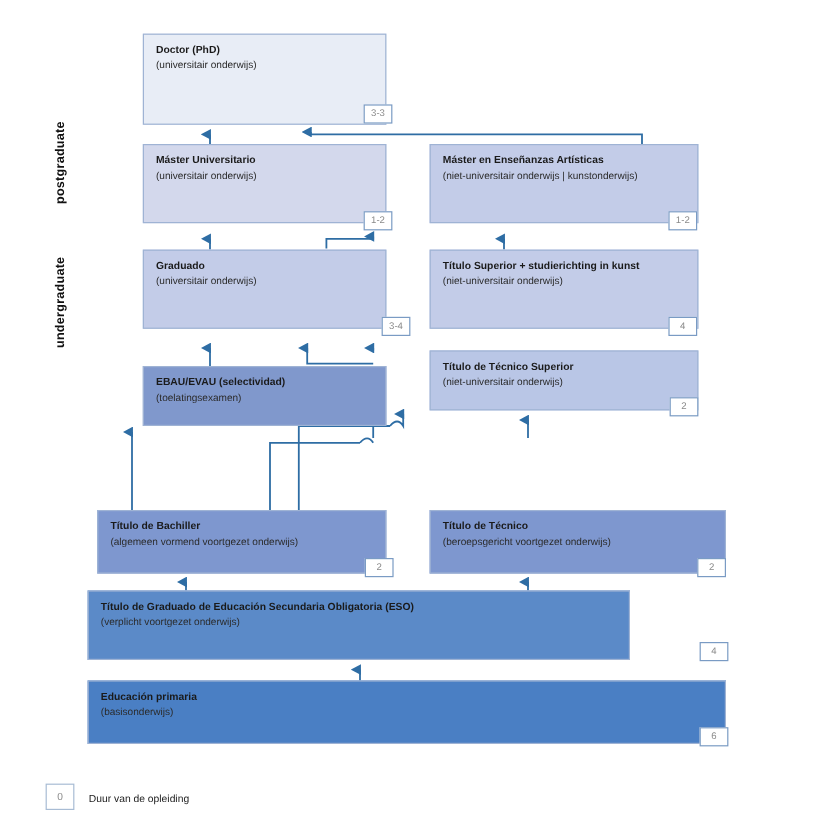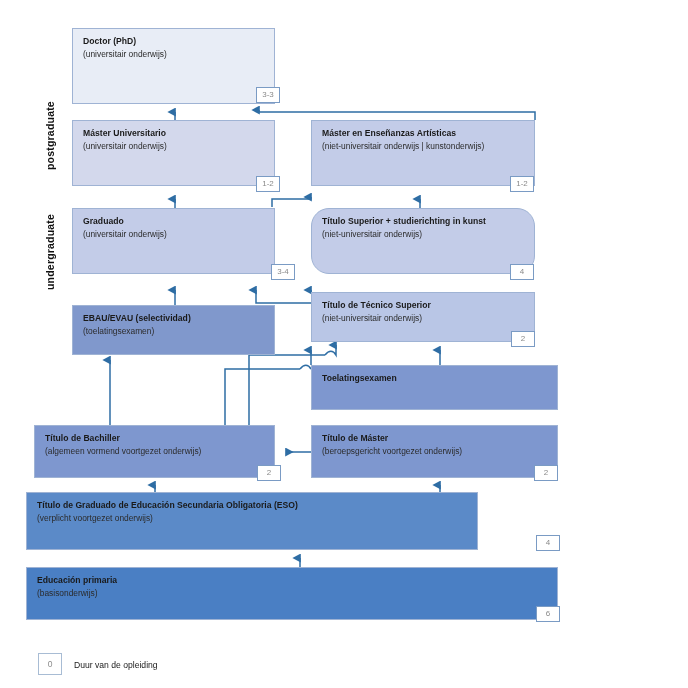--- a/index.html
+++ b/index.html
@@ -24,20 +24,21 @@
     top: 0;
     width: 688px;
     height: 688px;
     pointer-events: none;
   }
   .node {
     position: absolute;
     box-sizing: border-box;
     border: 1px solid #9fb3d4;
     overflow: visible;
+    margin-left: 47px;
   }
   .node .title {
     position: absolute;
     left: 10px;
     top: 7px;
     font-size: 8.6px;
     font-weight: bold;
     color: #1a1a1a;
     white-space: nowrap;
     letter-spacing: 0.02px;
@@ -166,49 +167,46 @@
     <span class="sub">(niet-universitair onderwijs | kunstonderwijs)</span>
     <span class="badge" style="left:198px; top:55px;">1-2</span>
   </div>
 
   <div class="node" style="left:72px; top:208px; width:203px; height:66px; background:#c3cce8;">
     <span class="title">Graduado</span>
     <span class="sub">(universitair onderwijs)</span>
     <span class="badge" style="left:198px; top:55px;">3-4</span>
   </div>
 
-  <div class="node" style="left:311px; top:208px; width:224px; height:66px; background:#c3cce8;border-radius:18px;">
+  <div class="node" style="left:311px; top:208px; width:224px; height:66px; background:#c3cce8;">
     <span class="title">Título Superior + studierichting in kunst</span>
     <span class="sub">(niet-universitair onderwijs)</span>
     <span class="badge" style="left:198px; top:55px;">4</span>
   </div>
 
   <div class="node" style="left:72px; top:305px; width:203px; height:50px; background:#8098cc;">
     <span class="title">EBAU/EVAU (selectividad)</span>
     <span class="sub">(toelatingsexamen)</span>
   </div>
 
   <div class="node" style="left:311px; top:292px; width:224px; height:50px; background:#b9c6e6;">
     <span class="title">Título de Técnico Superior</span>
     <span class="sub">(niet-universitair onderwijs)</span>
     <span class="badge" style="left:199px; top:38px;">2</span>
   </div>
 
-  <div class="node" style="left:311px; top:365px; width:247px; height:45px; background:#7e97cf;">
-    <span class="title">Toelatingsexamen</span>
-  </div>
 
   <div class="node" style="left:34px; top:425px; width:241px; height:53px; background:#7e97cf;">
     <span class="title">Título de Bachiller</span>
     <span class="sub">(algemeen vormend voortgezet onderwijs)</span>
     <span class="badge" style="left:222px; top:39px;">2</span>
   </div>
 
   <div class="node" style="left:311px; top:425px; width:247px; height:53px; background:#7e97cf;">
-    <span class="title">Título de Máster</span>
+    <span class="title">Título de Técnico</span>
     <span class="sub">(beroepsgericht voortgezet onderwijs)</span>
     <span class="badge" style="left:222px; top:39px;">2</span>
   </div>
 
   <div class="node" style="left:26px; top:492px; width:452px; height:58px; background:#5b8ac8;">
     <span class="title">Título de Graduado de Educación Secundaria Obligatoria (ESO)</span>
     <span class="sub">(verplicht voortgezet onderwijs)</span>
     <span class="badge" style="left:509px; top:42px;">4</span>
   </div>
 

